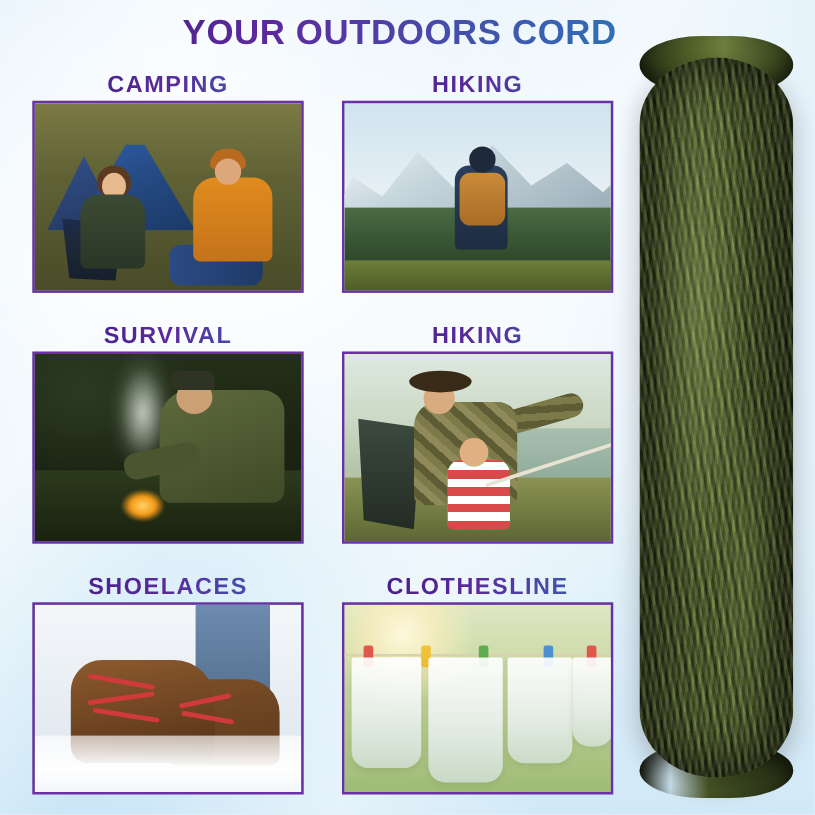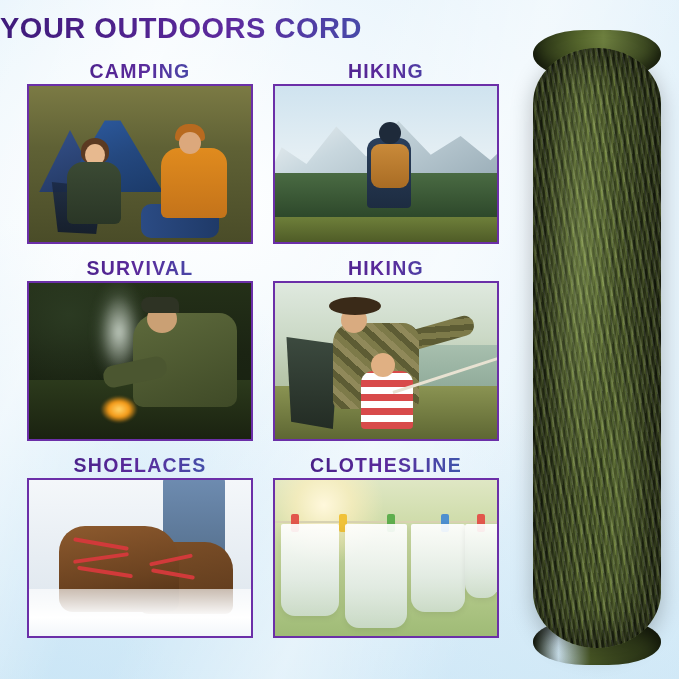--- a/index.html
+++ b/index.html
@@ -29,41 +29,42 @@
       linear-gradient(112deg, rgba(255,255,255,0.0) 0%, rgba(255,255,255,0.55) 18%, rgba(255,255,255,0.0) 34%),
       linear-gradient(112deg, rgba(255,255,255,0.0) 40%, rgba(255,255,255,0.45) 58%, rgba(255,255,255,0.0) 76%),
       linear-gradient(200deg, rgba(210,234,248,0.0) 50%, rgba(186,222,243,0.55) 100%);
     pointer-events: none;
   }
   #title {
     position: absolute;
     top: 12px;
     left: 0;
     width: 514px;
-    text-align: left;
+    text-align: right;
     font-size: 29px;
     font-weight: bold;
     letter-spacing: 0.5px;
     color: #4b1f8c;
     background: linear-gradient(90deg, #3e1a7a 0%, #5d2a9e 45%, #2f6fb5 100%);
     -webkit-background-clip: text;
     background-clip: text;
     -webkit-text-fill-color: transparent;
     white-space: nowrap;
   }
   #grid {
     position: absolute;
     top: 58px;
     left: 14px;
     width: 492px;
     display: grid;
     grid-template-columns: 252px 240px;
     grid-auto-rows: 197px;
     column-gap: 0px;
     row-gap: 0px;
+    gap: 12px;
   }
   .cell {
     position: relative;
   }
   .cell-label {
     text-align: center;
     font-size: 19.5px;
     font-weight: bold;
     letter-spacing: 1.3px;
     color: #4a2390;

